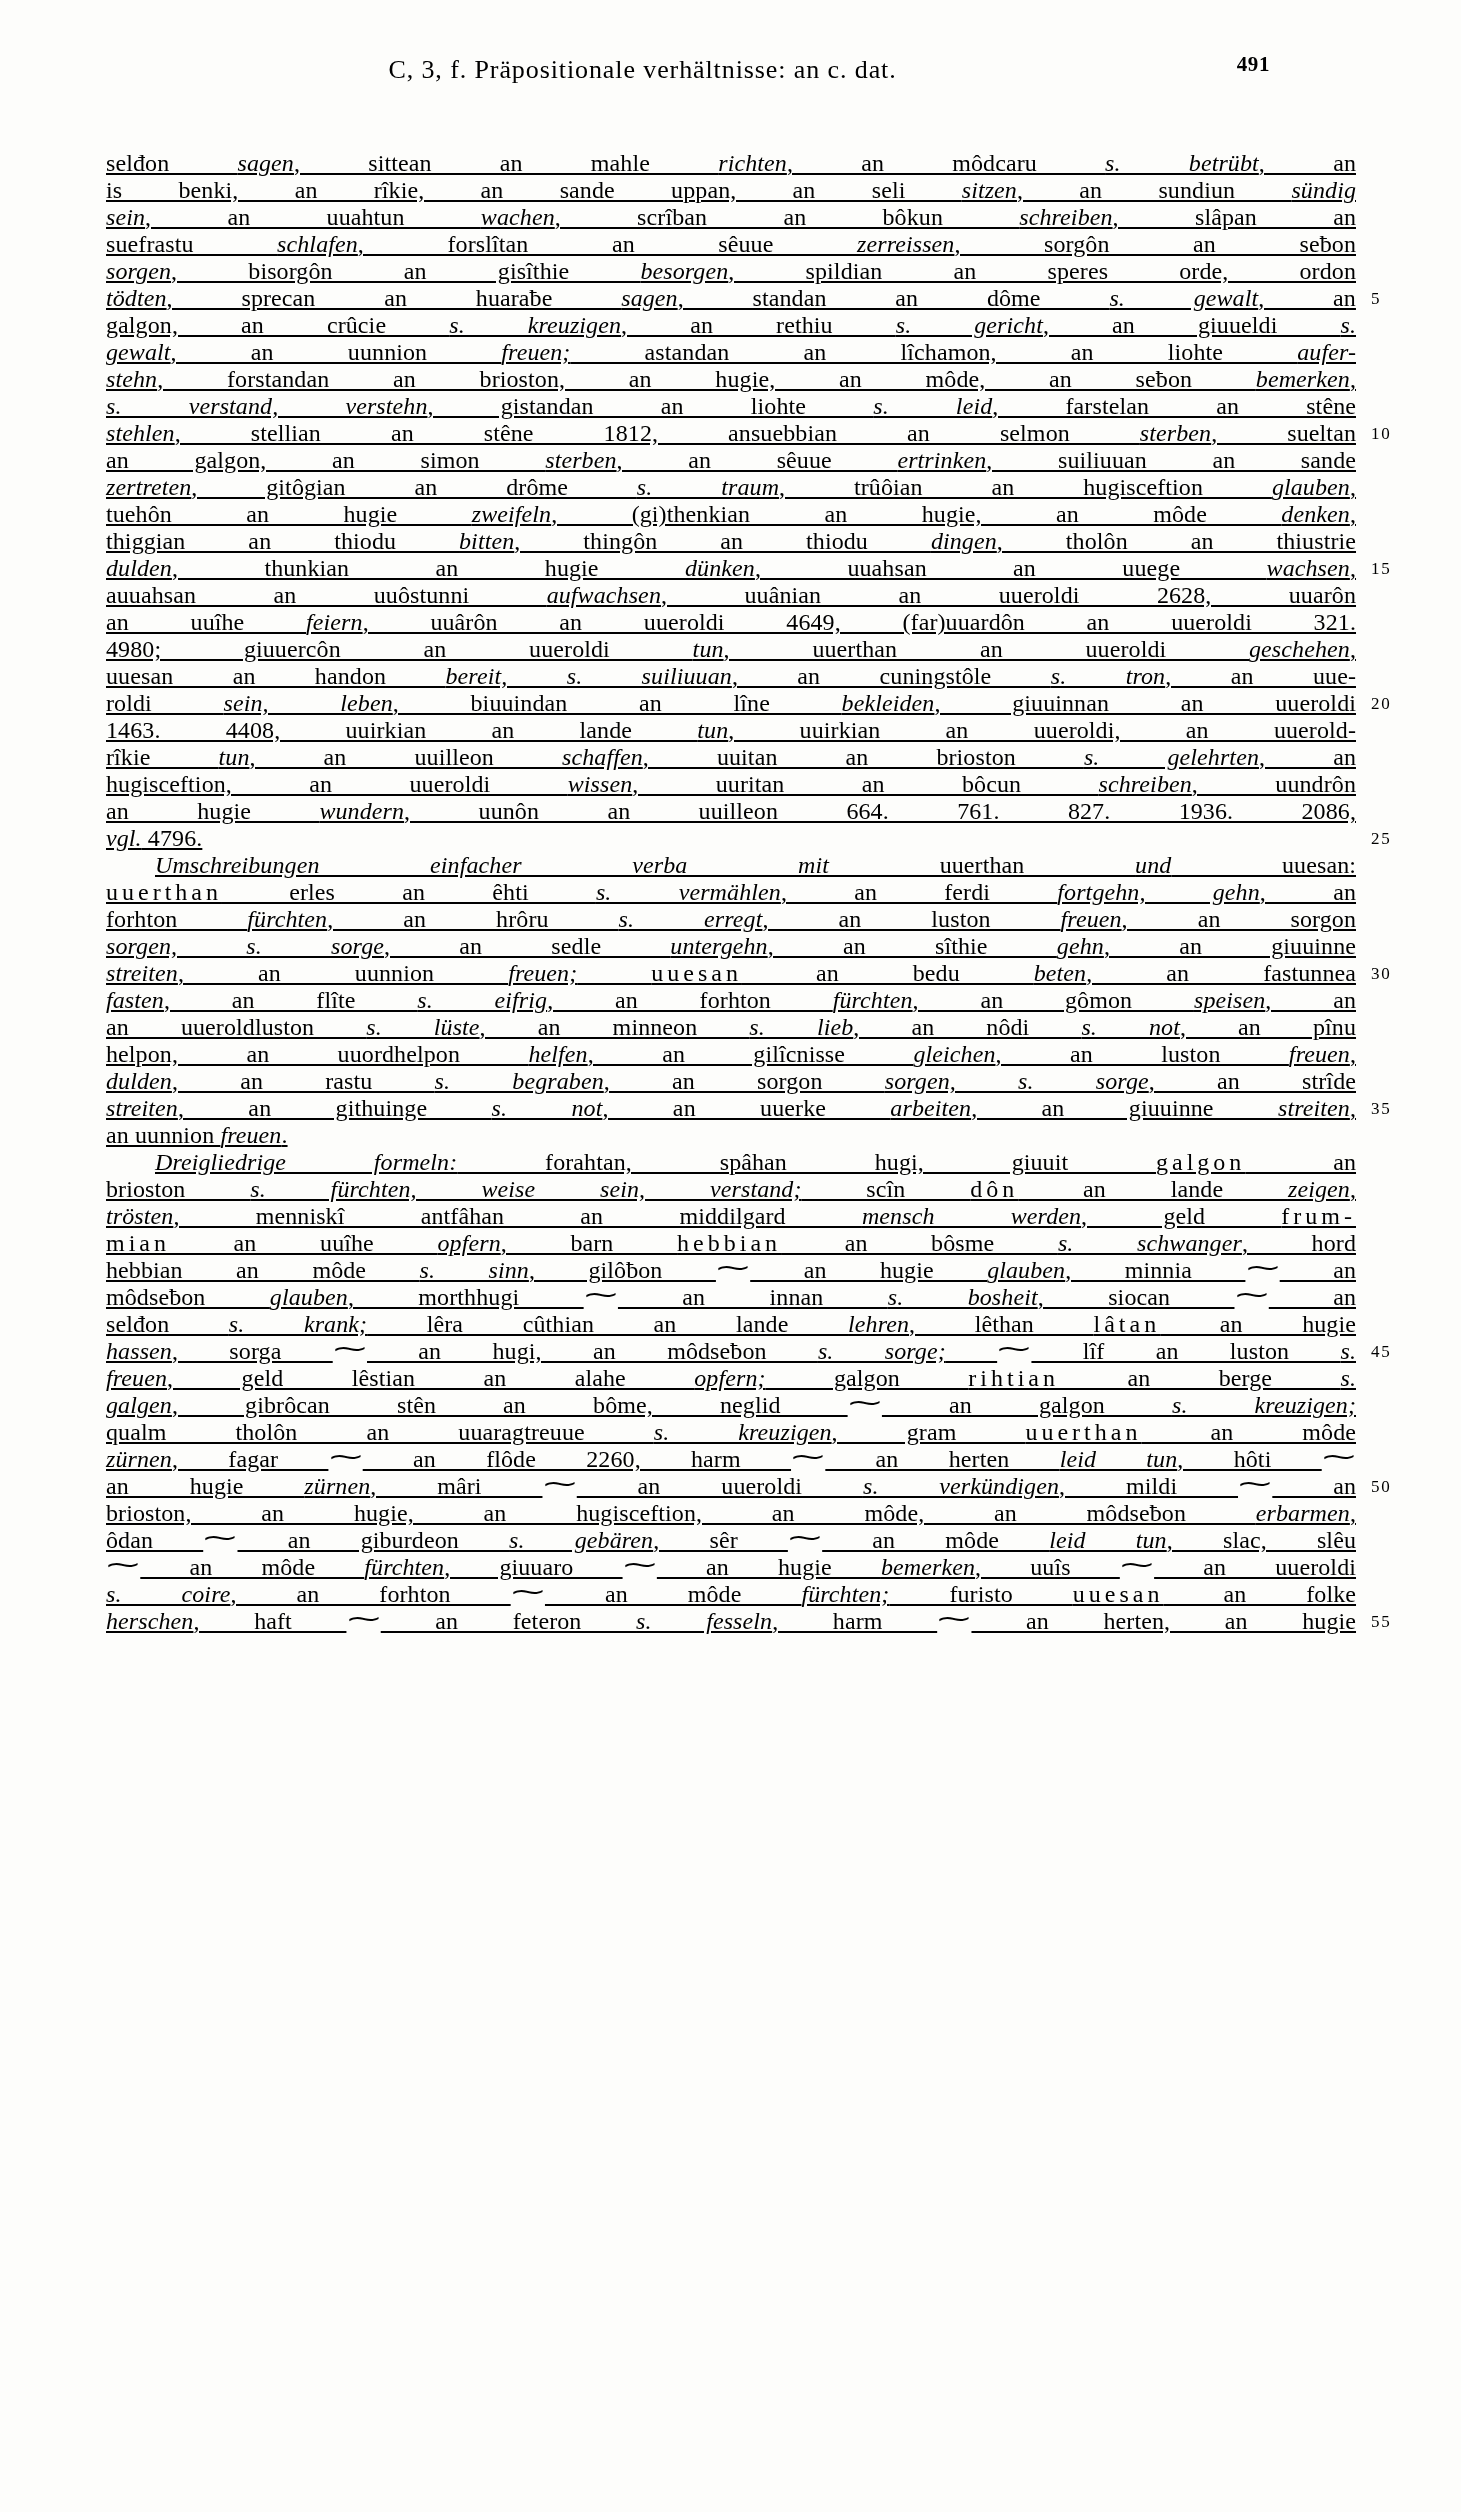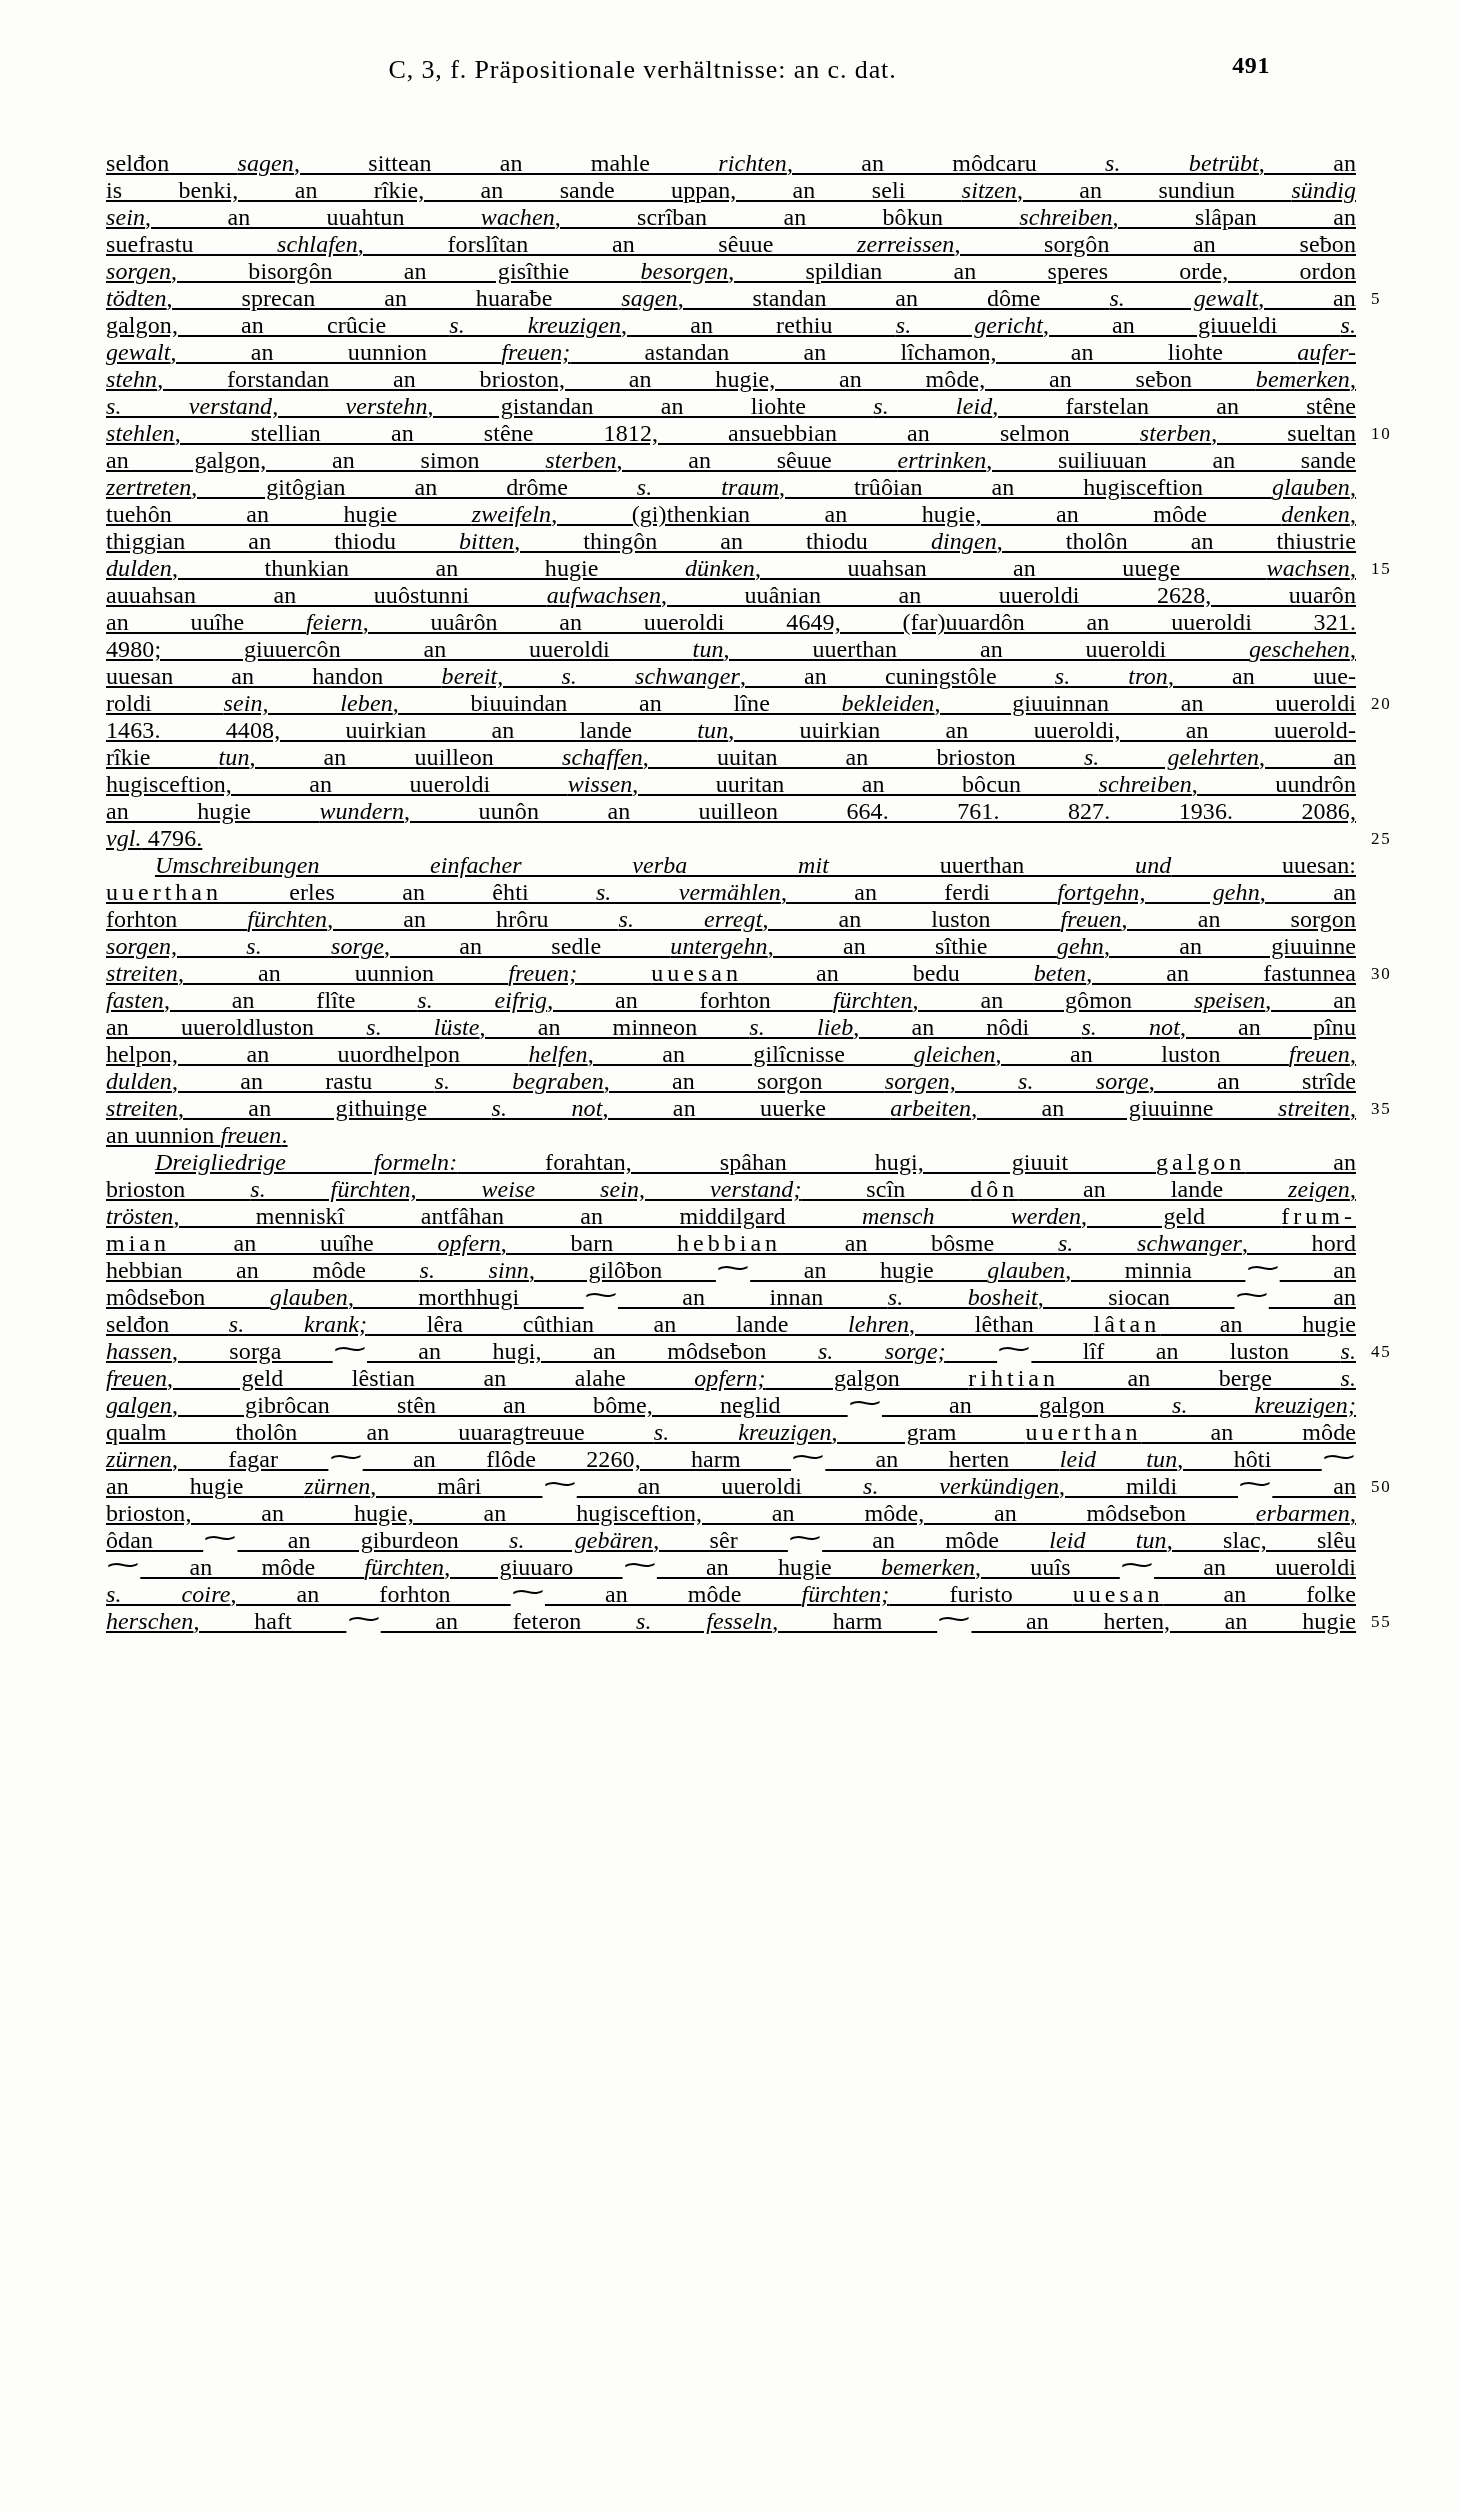--- a/index.html
+++ b/index.html
@@ -37,21 +37,21 @@
     width: 1285px;
     text-align: center;
     font-size: 26px;
     letter-spacing: 0.9px;
     white-space: nowrap;
   }
   .head-folio {
     position: absolute;
     right: 74px;
     top: -3.4px;
-    font-size: 24px;
+    font-size: 21px;
     font-weight: bold;
     letter-spacing: 0.6px;
   }
 
   
   .textblock {
     position: absolute;
     top: 150px;
     left: 106px;
     width: 1250px;
@@ -173,21 +173,21 @@
     <div class="ln just">
         <span class="t">auuahsan an uuôstunni <i>aufwachsen</i>, uuânian an uueroldi 2628, uuarôn</span>
       </div>
     <div class="ln just">
         <span class="t">an uuîhe <i>feiern</i>, uuârôn an uueroldi 4649, (far)uuardôn an uueroldi 321.</span>
       </div>
     <div class="ln just">
         <span class="t">4980; giuuercôn an uueroldi <i>tun</i>, uuerthan an uueroldi <i>geschehen</i>,</span>
       </div>
     <div class="ln just">
-        <span class="t">uuesan an handon <i>bereit, s. schwanger</i>, an cuningstôle <i>s. tron</i>, an uue-</span>
+        <span class="t">uuesan an handon <i>bereit, s. suiliuuan</i>, an cuningstôle <i>s. tron</i>, an uue-</span>
       <span class="lnum">20</span>
       </div>
     <div class="ln just">
         <span class="t">roldi <i>sein, leben</i>, biuuindan an lîne <i>bekleiden</i>, giuuinnan an uueroldi</span>
       </div>
     <div class="ln just">
         <span class="t">1463. 4408, uuirkian an lande <i>tun</i>, uuirkian an uueroldi, an uuerold-</span>
       </div>
     <div class="ln just">
         <span class="t">rîkie <i>tun</i>, an uuilleon <i>schaffen</i>, uuitan an brioston <i>s. gelehrten</i>, an</span>

